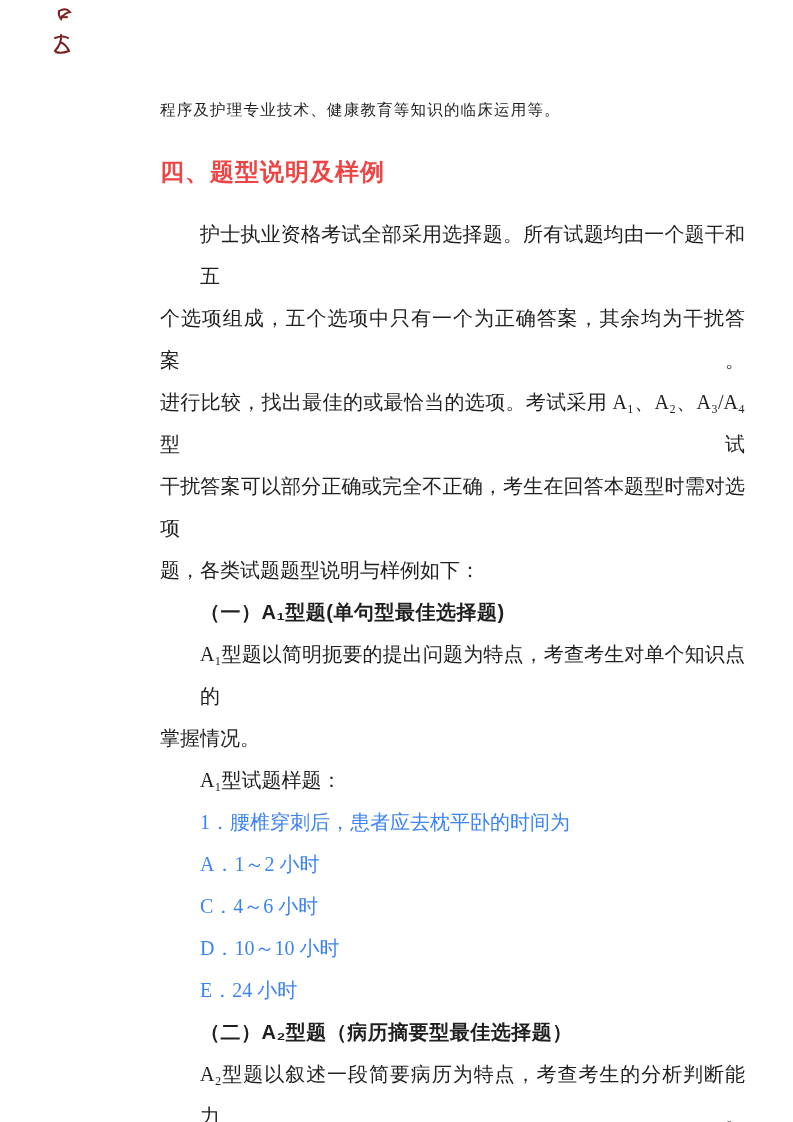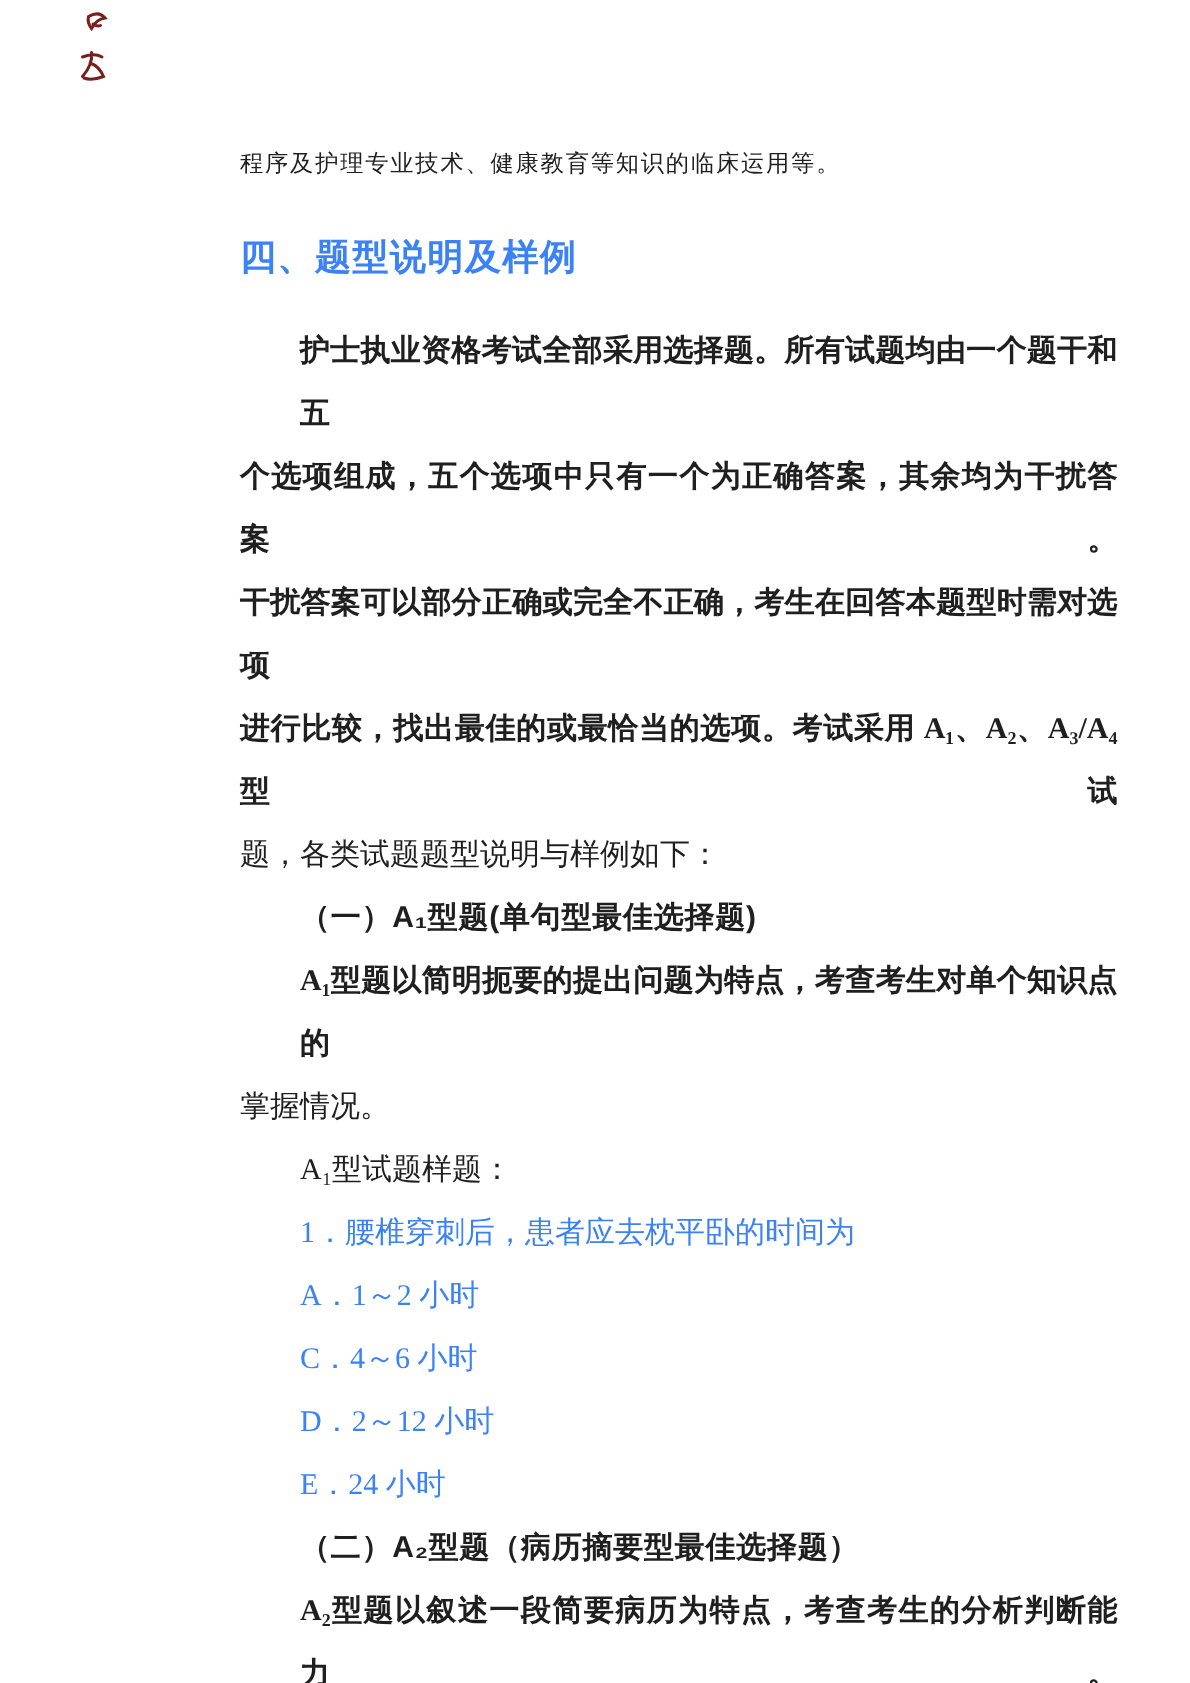--- a/index.html
+++ b/index.html
@@ -23,21 +23,20 @@
   .line {
     font-size: 20px;
     line-height: 42px;
     white-space: nowrap;
   }
   .line.justify {
     white-space: normal;
     text-align: justify;
     text-align-last: justify;
     text-justify: inter-character;
-    font-weight: bold;
   }
   .line.indent { padding-left: 40px; }
   .line.bold {
     font-family: "Liberation Sans", "DejaVu Sans", sans-serif;
     font-weight: 700;
     font-size: 20px;
     letter-spacing: 0.5px;
   }
   .line.kai { color: #3b82f6; }
   .first-line {
@@ -46,50 +45,50 @@
     line-height: 42px;
     white-space: nowrap;
   }
   .section-heading {
     margin-top: 26px;
     font-family: "Liberation Sans", "DejaVu Sans", sans-serif;
     font-weight: 700;
     font-size: 24px;
     line-height: 30px;
     letter-spacing: 1px;
-    color: #3b82f6;
+    color: #ef4444;
   }
   .body-lines { margin-top: 26px; }
 </style>
 </head>
 <body>
 
 <div class="page">
 
   <svg class="corner-marks" width="32" height="64" viewBox="0 0 32 64" aria-hidden="true">
     <path d="M9 7 q7 -4 11 1 q-6 1 -9 7 q-3 -4 -2 -8 M12 12 q3 2 5 1" fill="none" stroke-width="2" stroke-linecap="round" stroke="#7b1e1e"></path>
     <path d="M5 34 q8 -3 13 0 M11 31 q1 8 -6 16 M10 38 q6 2 9 9 q-8 3 -13 1" fill="none" stroke-width="2" stroke-linecap="round" stroke="#7b1e1e"></path>
   </svg>
 
   <div class="first-line">程序及护理专业技术、健康教育等知识的临床运用等。</div>
 
   <h1 class="section-heading">四、题型说明及样例</h1>
 
   <div class="body-lines" id="body-lines">
       <div class="line indent justify">护士执业资格考试全部采用选择题。所有试题均由一个题干和五</div>
       <div class="line justify">个选项组成，五个选项中只有一个为正确答案，其余均为干扰答案。</div>
+      <div class="line justify">进行比较，找出最佳的或最恰当的选项。考试采用 A₁、A₂、A₃/A₄型试</div>
       <div class="line justify">干扰答案可以部分正确或完全不正确，考生在回答本题型时需对选项</div>
-      <div class="line justify">进行比较，找出最佳的或最恰当的选项。考试采用 A₁、A₂、A₃/A₄型试</div>
       <div class="line">题，各类试题题型说明与样例如下：</div>
       <div class="line indent bold">（一）A₁型题(单句型最佳选择题)</div>
       <div class="line indent justify">A₁型题以简明扼要的提出问题为特点，考查考生对单个知识点的</div>
       <div class="line">掌握情况。</div>
       <div class="line indent">A₁型试题样题：</div>
       <div class="line indent kai">1．腰椎穿刺后，患者应去枕平卧的时间为</div>
       <div class="line indent kai">A．1～2 小时</div>
       <div class="line indent kai">C．4～6 小时</div>
-      <div class="line indent kai">D．2～12 小时</div>
+      <div class="line indent kai">D．10～10 小时</div>
       <div class="line indent kai">E．24 小时</div>
       <div class="line indent bold">（二）A₂型题（病历摘要型最佳选择题）</div>
       <div class="line indent justify">A₂型题以叙述一段简要病历为特点，考查考生的分析判断能力。</div>
     </div>
 
 </div>
 
 </body></html>

